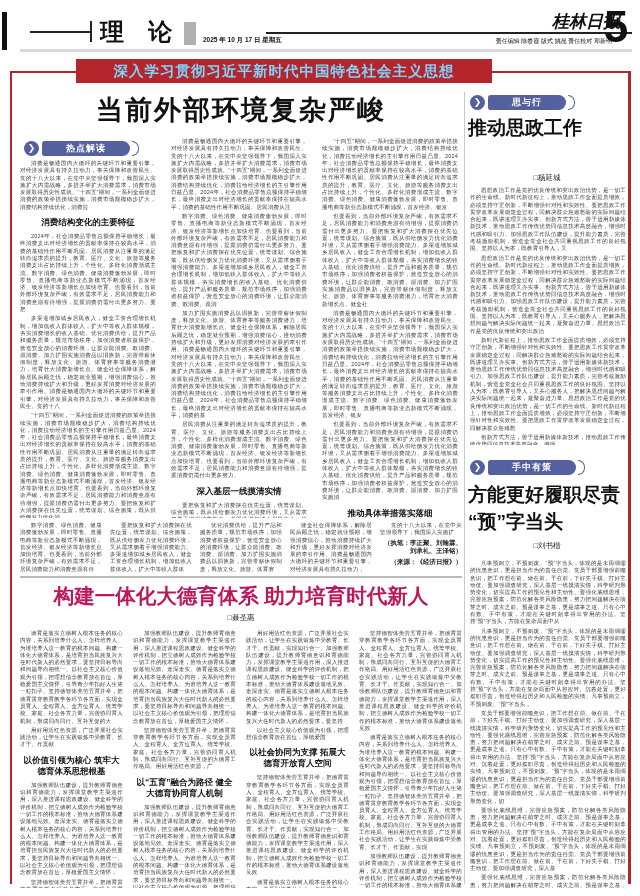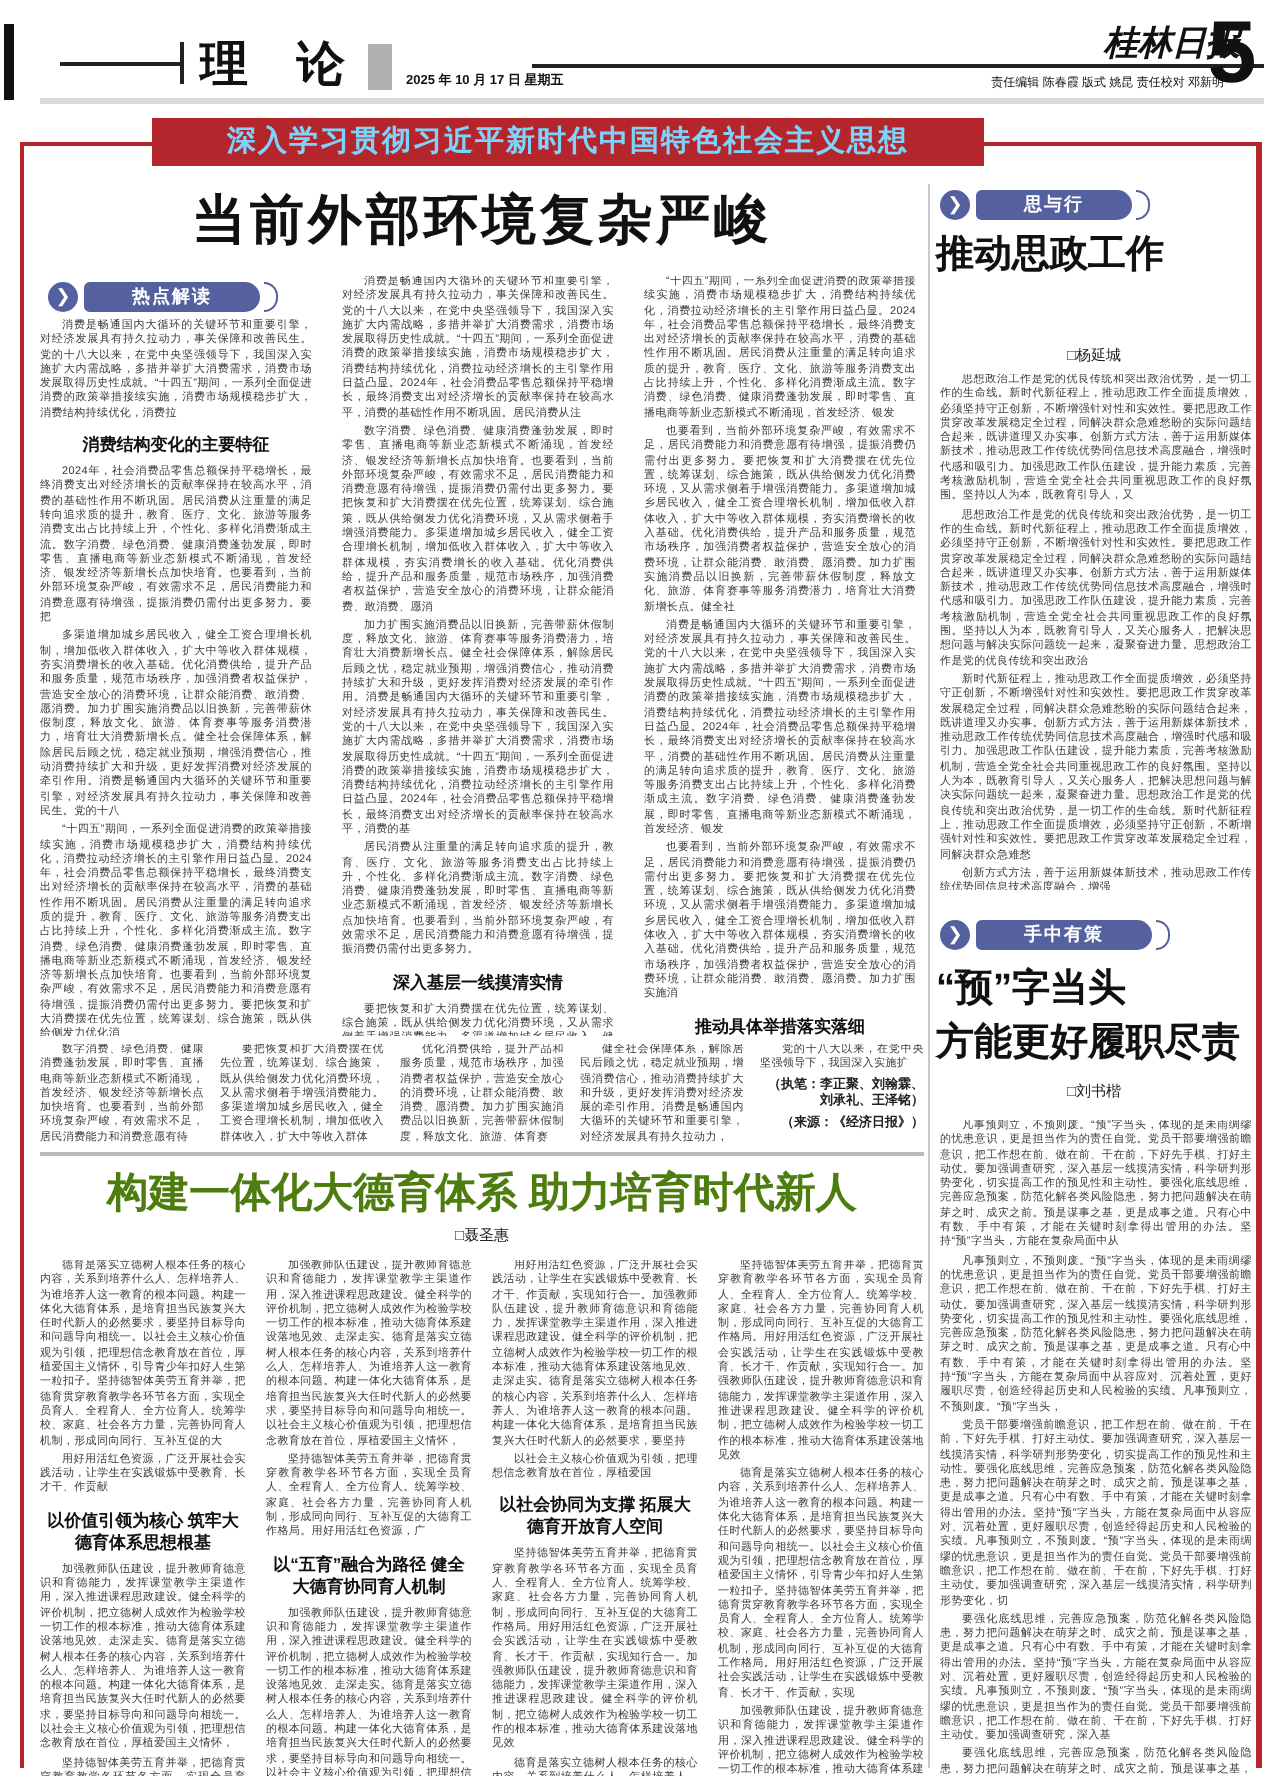--- a/index.html
+++ b/index.html
@@ -28,21 +28,21 @@
   .redline{background:#b5262c;}
   .rl-left{left:10px;top:71px;width:66px;height:2px;}
   .rl-right{left:492px;top:71px;width:138px;height:2px;}
   .rl-vl{left:10px;top:71px;width:2px;height:813px;}
   .rl-vr{left:628px;top:71px;width:3px;height:813px;}
   .vdiv{left:464px;top:92px;width:1px;height:792px;background:#c9c9c9;}
   .hdiv{left:20px;top:576px;width:442px;height:2px;background:#bbb;}
   
   .main-headline{left:20px;top:92px;width:442px;text-align:center;font-size:27px;font-weight:900;
     letter-spacing:2px;color:#111;}
-  .moral-headline{left:20px;top:582px;width:442px;text-align:center;font-size:20.5px;font-weight:900;color:#4d7c0f;}
+  .moral-headline{left:20px;top:582px;width:442px;text-align:center;font-size:20.5px;font-weight:900;color:#be185d;}
   .side-headline{left:468px;width:158px;text-align:left;font-size:19px;font-weight:900;color:#111;line-height:27px;}
   .sh1{top:114px;} .sh2{top:481px;}
   .byline{font-size:7.5px;color:#222;text-align:center;}
   .by-moral{left:20px;top:613px;width:442px;}
   .by-sizheng{left:468px;top:173px;width:158px;}
   .by-yu{left:468px;top:541px;width:158px;}
   
   .badge{display:flex;align-items:center;height:16px;}
   .b-main{left:24px;top:140px;} .b-sx{left:470px;top:94px;} .b-sxzh{left:470px;top:459px;}
   .badge-circle{width:15px;height:15px;border-radius:50%;background:#55609f;color:#fff;font-size:9px;
@@ -85,22 +85,22 @@
 <div class="abs main-headline">当前外部环境复杂严峻</div>
 <div class="abs moral-headline">构建一体化大德育体系  助力培育时代新人</div>
 <div class="abs byline by-moral">□聂圣惠</div>
 
 <div class="abs side-headline sh1">
   <div>推动思政工作</div>
 </div>
 <div class="abs byline by-sizheng">□杨延城</div>
 
 <div class="abs side-headline sh2">
+  <div>方能更好履职尽责</div>
   <div>“预”字当头</div>
-  <div>方能更好履职尽责</div>
 </div>
 <div class="abs byline by-yu">□刘书楷</div>
 
 <div class="abs badge b-main">
   <span class="badge-circle">❯</span>
   <span class="badge-pill">热点解读</span>
   <span class="badge-tail"></span>
 </div>
 <div class="abs badge b-sx">
   <span class="badge-circle">❯</span>

